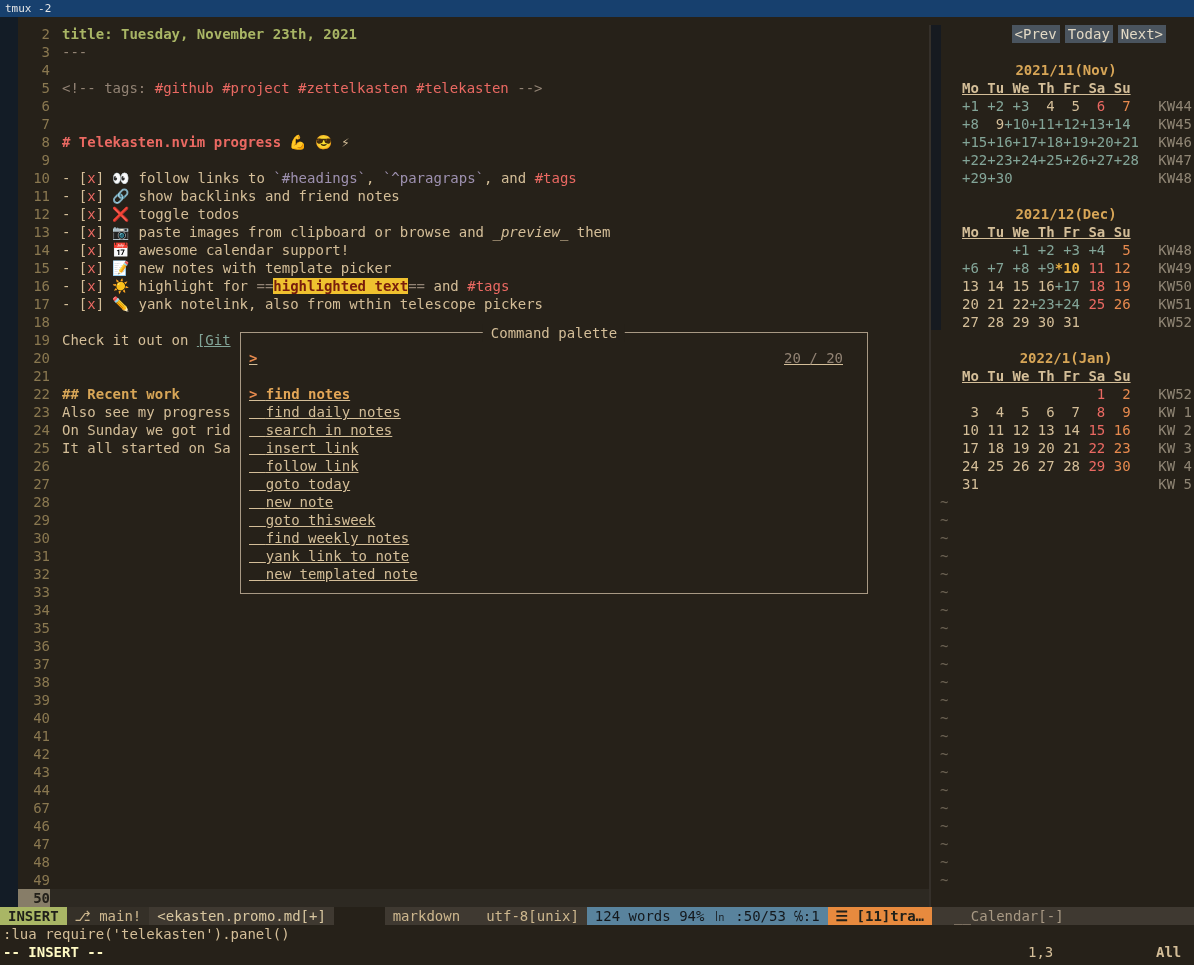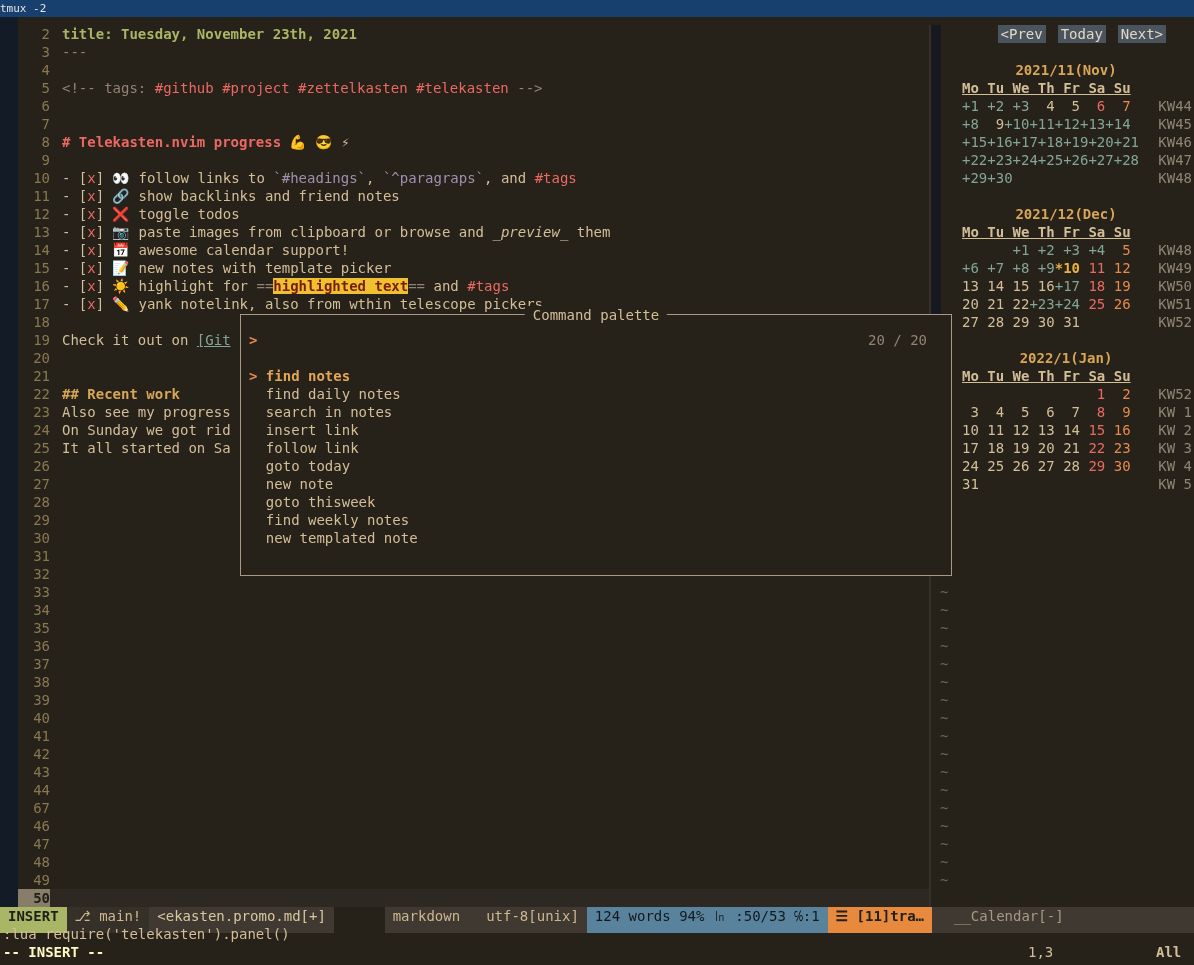--- a/index.html
+++ b/index.html
@@ -4,21 +4,21 @@
 <style>
   * { margin:0; padding:0; box-sizing:border-box; }
   html,body { background:#0a0a0a; }
   #screen {
     position:relative; width:1194px; height:965px; overflow:hidden;
     background:#262119; color:#d4be98;
     font-family:"DejaVu Sans Mono", monospace; font-size:14px; line-height:18px;
   }
   
   .titlebar { position:absolute; top:0; left:0; right:0; height:17px;
-    background:#17406e; color:#e6e6e6; font-size:11px; line-height:17px; }
+    background:#17406e; color:#e6e6e6; font-size:11px; line-height:17px; padding-left:5px; }
   .left-strip { position:absolute; left:0; top:17px; width:18px; height:890px; background:#131c26; }
 
   
   #editor { position:absolute; left:18px; top:25px; width:912px; }
   .ed-row { height:18px; white-space:pre; display:flex; overflow:hidden; }
   .ed-row.cur { background:#2d2922; }
   .ln { width:32px; text-align:right; color:#8a7850; flex:none; }
   .cur .ln { background:#877d68; color:#23201a; font-weight:bold; }
   .lt { margin-left:12px; white-space:pre; }
   .c-ttl { color:#a9b665; font-weight:bold; }
@@ -31,47 +31,47 @@
   .c-hl { background:#efc12f; color:#781d0c; font-weight:bold; }
   .c-link { color:#83a598; text-decoration:underline; }
   .c-red { color:#ea6962; }
 
   .vsep { position:absolute; left:929px; top:25px; width:2px; height:882px; background:#35302a; }
   .sb { position:absolute; left:931px; top:25px; width:10px; height:305px; background:#161a20; }
 
   
   #calpane { position:absolute; left:938px; top:25px; width:256px; }
   .cal-row { height:18px; white-space:pre; overflow:hidden; }
-  .cal-nav { display:flex; justify-content:flex-end; gap:12px; padding-right:28px; }
+  .cal-nav { display:flex; justify-content:flex-end; gap:5px; padding-right:28px; }
   .cal-btn { background:#4a545e; color:#e2d9c5; padding:0 3px; }
   .cal-title { text-align:center; color:#d8a657; font-weight:bold; }
   .cal-head { padding-left:24px; color:#d4be98; font-weight:bold; text-decoration:underline; }
   .cal-week { display:flex; padding-left:24px; }
   .cal-kw { margin-left:auto; padding-right:2px; color:#8f8574; }
   .d-note { color:#83a598; }
   .d-sa { color:#ea6962; }
   .d-su { color:#e78a4e; }
   .d-star { color:#e9b143; font-weight:bold; }
   .tilde { color:#6a6152; padding-left:2px; }
 
   
-  #palette { position:absolute; left:240px; top:314px; width:712px; height:262px;
-    background:#262119; border:1px solid #a89984; z-index:5; }
+  #palette { position:absolute; left:240px; top:332px; width:628px; height:262px;
+    background:#262119; border:1px solid #a89984; z-index:5;text-decoration:underline; }
   #palette-title { position:absolute; top:-9px; left:50%; transform:translateX(-50%);
     background:#262119; padding:0 8px; color:#d4be98; white-space:pre; }
   .p-prompt { height:18px; display:flex; padding:0 24px 0 8px; margin-top:16px; white-space:pre; }
   .p-prompt .pc { color:#e78a4e; font-weight:bold; }
   .p-count { margin-left:auto; color:#928374; }
   .p-gap { height:18px; }
   .p-item { height:18px; padding-left:8px; white-space:pre; color:#d4be98; }
   .p-item.sel { color:#e3a657; font-weight:bold; }
   .p-item .sel-mark { color:#e78a4e; }
 
   
-  #statusline { position:absolute; left:0; top:907px; width:1194px; height:26px;
+  #statusline { position:absolute; left:0; top:907px; width:1194px; height:18px;
     display:flex; background:#8b5cf6; white-space:pre; }
   .sl { padding:0 8px; white-space:pre; flex:none; }
   .sl-mode { background:#a9b665; color:#20201a; font-weight:bold; }
   .sl-branch { background:#353028; color:#cdb78e; }
   .sl-file { background:#3f3931; color:#d9c7a0; }
   .sl-spacer { flex:1; background:#262119; }
   .sl-ft { background:#3f3931; color:#cdb78e; }
   .sl-ft.first { padding-right:18px; }
   .sl-stats { background:#59839d; color:#14181c; font-weight:normal; }
   .sl-warn { background:#e78a3e; color:#20201a; font-weight:bold; }
@@ -211,20 +211,21 @@
     <div>
         <div class="p-item sel"><span class="sel-mark">&gt; </span><span>find notes</span></div>
         <div class="p-item"><span class="sel-mark">  </span><span>find daily notes</span></div>
         <div class="p-item"><span class="sel-mark">  </span><span>search in notes</span></div>
         <div class="p-item"><span class="sel-mark">  </span><span>insert link</span></div>
         <div class="p-item"><span class="sel-mark">  </span><span>follow link</span></div>
         <div class="p-item"><span class="sel-mark">  </span><span>goto today</span></div>
         <div class="p-item"><span class="sel-mark">  </span><span>new note</span></div>
         <div class="p-item"><span class="sel-mark">  </span><span>goto thisweek</span></div>
         <div class="p-item"><span class="sel-mark">  </span><span>find weekly notes</span></div>
+        <div class="p-item"><span class="sel-mark">  </span><span>yank link to note</span></div>
         <div class="p-item"><span class="sel-mark">  </span><span>new templated note</span></div>
       </div>
   </div>
 
   <div id="statusline">
     <span class="sl sl-mode">INSERT</span>
     <span class="sl sl-branch"><span>⎇</span> <span>main!</span></span>
     <span class="sl sl-file">&lt;ekasten.promo.md[+]</span>
     <span class="sl-spacer"></span>
     <span class="sl sl-ft first">markdown</span>

